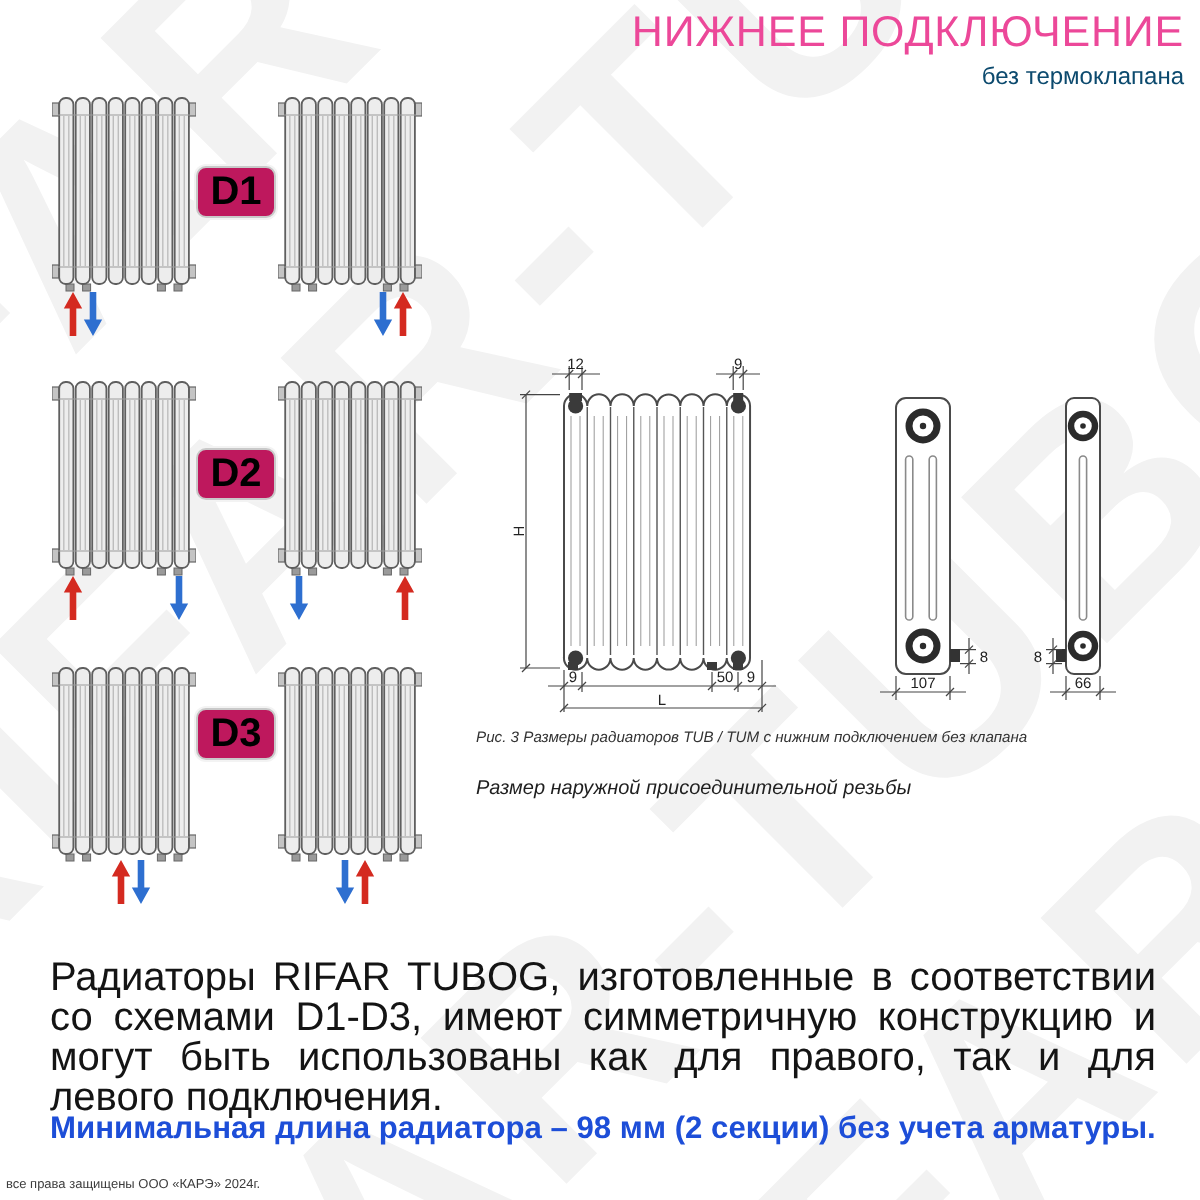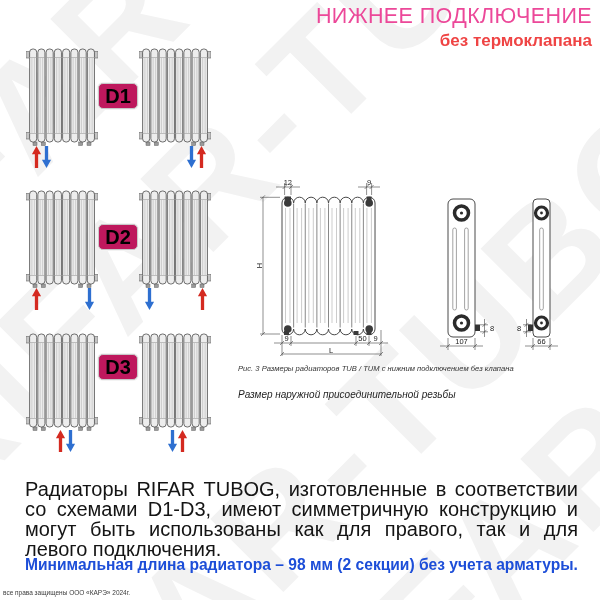--- a/index.html
+++ b/index.html
@@ -11,21 +11,21 @@
   .wm{
     position:absolute;white-space:nowrap;font-weight:bold;
     font-size:150px;letter-spacing:6px;color:#f2f2f2;
     transform-origin:0 0;transform:rotate(-45deg);
     user-select:none;pointer-events:none;z-index:0;
   }
   .content{position:relative;z-index:1;width:100%;height:100%;}
   
   .hdr{position:absolute;top:5px;right:8px;text-align:right;line-height:1.1;}
   .hdr-title{font-size:21.5px;font-weight:normal;letter-spacing:.4px;color:#ec4899;}
-  .hdr-sub{font-size:17px;font-weight:bold;color:#ef4444;margin-top:3px;}
+  .hdr-sub{font-size:12px;font-weight:normal;color:#0c4a6e;margin-top:3px;}
   
   .scheme-label{
     position:absolute;left:98px;width:38px;height:24px;background:#be185d;
     border:1px solid #c9c9c9;border-radius:5px;display:flex;align-items:center;justify-content:center;
     font-size:20px;font-weight:bold;color:#000;box-shadow:0 0 0 1px #f3f3f3;
   }
   .radiator{position:absolute;width:72px;height:100px;}
   .ar{position:absolute;width:11px;height:22px;}
   .ar-red{color:#d42a20;}
   .ar-blue{color:#2e6fd0;}

